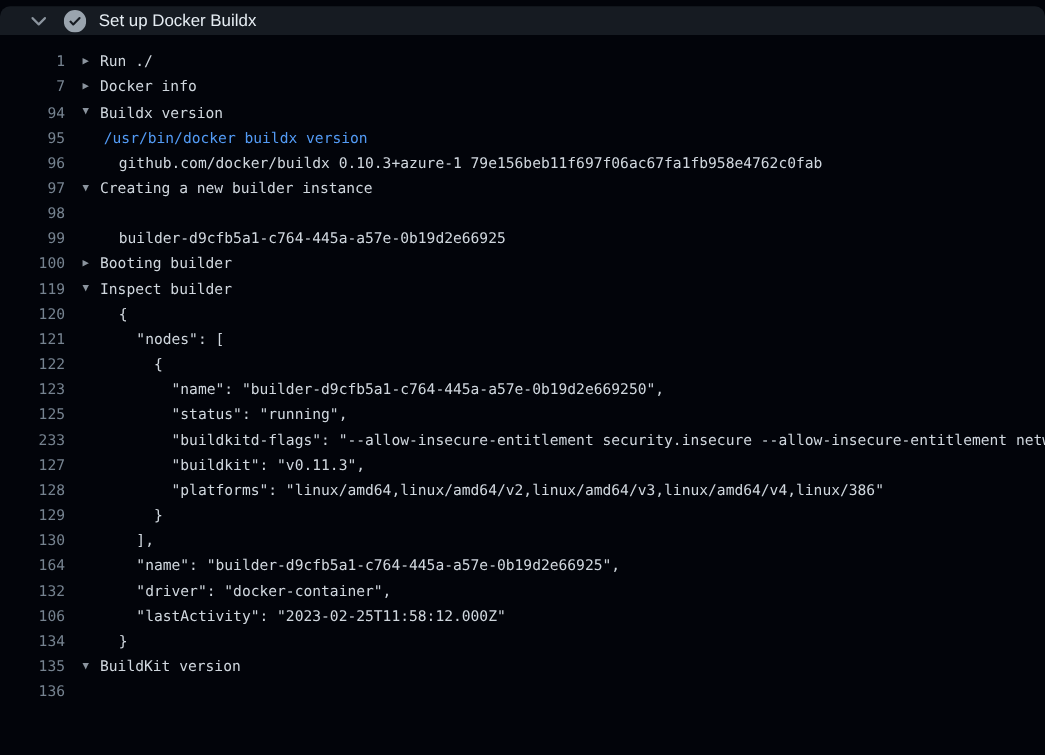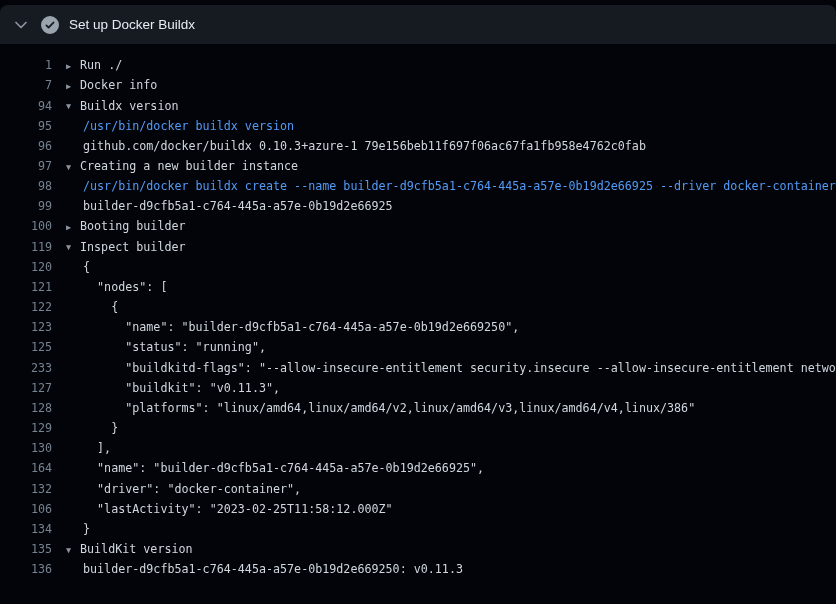--- a/index.html
+++ b/index.html
@@ -1,39 +1,39 @@
 <!DOCTYPE html>
 <html><head>
 <meta charset="utf-8">
 <style>
   * { margin:0; padding:0; box-sizing:border-box; }
   html,body { width:836px; height:604px; background:#02040a; overflow:hidden; }
   .step-header {
-    margin-top:5px; height:39px; width:836px;
+    margin-top:5px; height:23px; width:836px;
     background:#161b22; border-radius:8px 8px 0 0;
-    display:flex; align-items:center; padding:0 16px 0 14px;
+    display:flex; align-items:center; padding:0 16px 0 24px;
   }
   .chev { width:14px; height:14px; margin-right:13px; flex:none; cursor:pointer; }
   .check { width:18px; height:18px; margin-right:10px; flex:none; }
   .step-title {
     font:500 13.5px "Liberation Sans", sans-serif;
     color:#e6edf3; white-space:nowrap;
   }
   .log { padding-top:12px; font:11.7px/1 "DejaVu Sans Mono", monospace; }
   .line {
     height:20.17px; display:flex; align-items:center;
     white-space:pre; overflow:hidden; width:836px;
   }
   .num {
     width:52px; min-width:52px; text-align:right;
     color:#768390; cursor:pointer;
   }
   .content { display:flex; align-items:center; white-space:pre; }
   .line.group  .content { padding-left:14px; color:#d0d7de; cursor:pointer; }
-  .line.output .content { padding-left:31px; color:#d0d7de; }
+  .line.output .content { padding-left:43px; color:#d0d7de; }
   .line.command .content { padding-left:31px; color:#539bf5;text-align:center; }
   .arrow {
     display:inline-block; width:14px; font-size:8.5px; color:#8b949e;
     transform:translateY(-0.5px);
   }
   .txt { white-space:pre; }
 </style>
 </head>
 <body>
 
@@ -73,21 +73,20 @@
     <span class="content"><span class="txt">github.com/docker/buildx 0.10.3+azure-1 79e156beb11f697f06ac67fa1fb958e4762c0fab</span></span>
   </div>
 
   <div class="line group">
     <span class="num">97</span>
     <span class="content"><span class="arrow">▼</span><span class="txt">Creating a new builder instance</span></span>
   </div>
 
   <div class="line command">
     <span class="num">98</span>
-    <span class="content"><span class="txt">/usr/bin/docker buildx create --name builder-d9cfb5a1-c764-445a-a57e-0b19d2e66925 --driver docker-container</span></span>
   </div>
 
   <div class="line output">
     <span class="num">99</span>
     <span class="content"><span class="txt">builder-d9cfb5a1-c764-445a-a57e-0b19d2e66925</span></span>
   </div>
 
   <div class="line group">
     <span class="num">100</span>
     <span class="content"><span class="arrow">▶</span><span class="txt">Booting builder</span></span>
@@ -169,15 +168,14 @@
     <span class="content"><span class="txt">}</span></span>
   </div>
 
   <div class="line group">
     <span class="num">135</span>
     <span class="content"><span class="arrow">▼</span><span class="txt">BuildKit version</span></span>
   </div>
 
   <div class="line output">
     <span class="num">136</span>
-    <span class="content"><span class="txt">builder-d9cfb5a1-c764-445a-a57e-0b19d2e669250: v0.11.3</span></span>
   </div>
 </div>
 
 </body></html>

